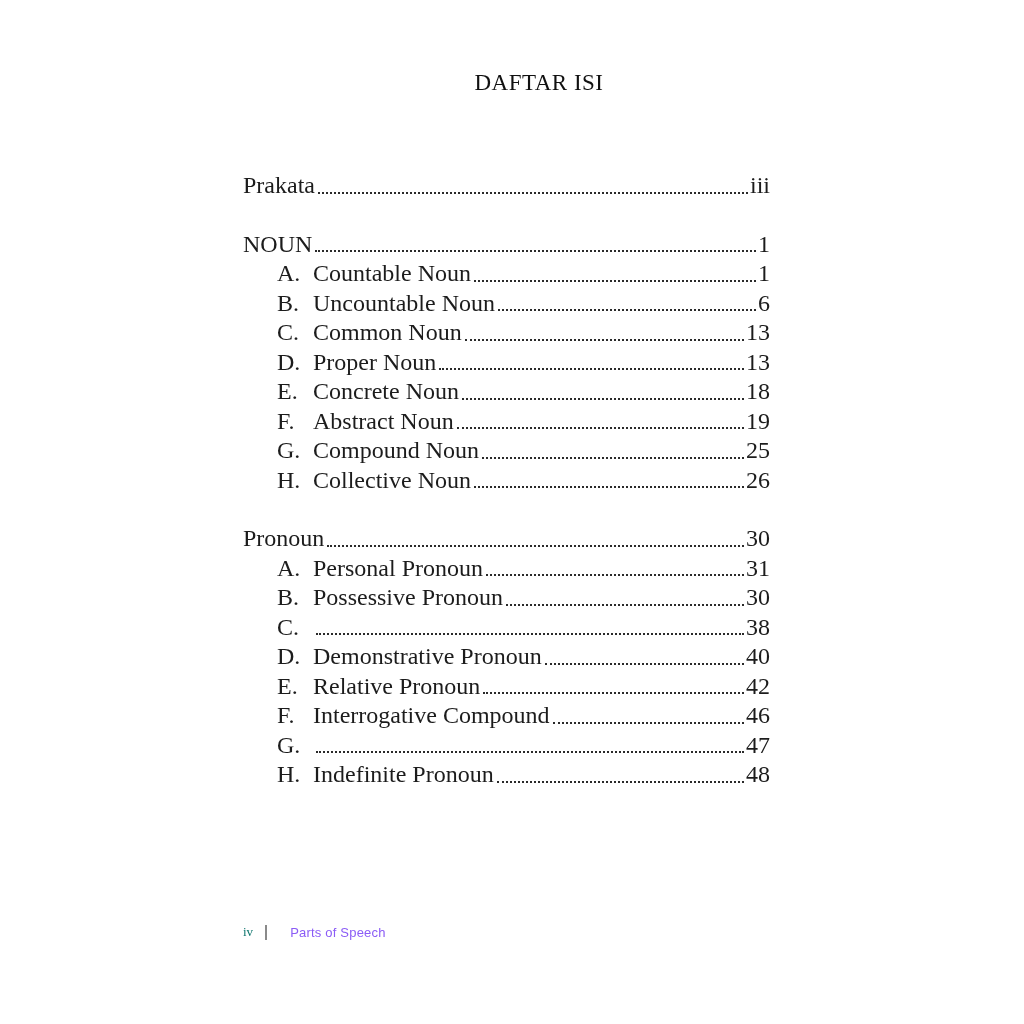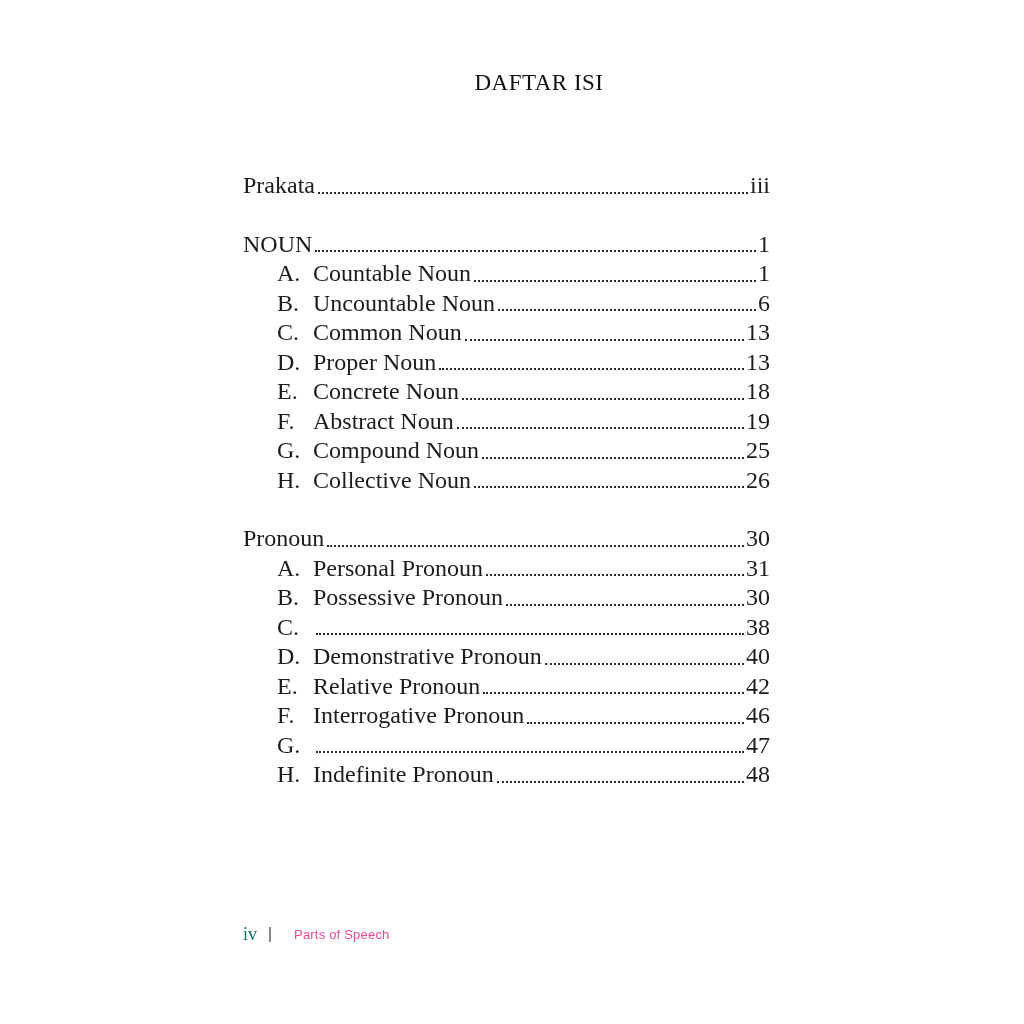--- a/index.html
+++ b/index.html
@@ -67,34 +67,34 @@
     text-align: right;
   }
   .page-footer {
     position: absolute;
     top: 924px;
     left: 243px;
     display: flex;
     align-items: center;
   }
   .page-footer .folio {
-    font-size: 18px;
+    font-size: 13px;
     color: #0f766e;
   }
   .page-footer .sep {
     display: inline-block;
     width: 2px;
     height: 15px;
     background: #8a8a8a;
     margin: 0 11px 0 12px;
   }
   .page-footer .book {
     font-family: "Liberation Sans", sans-serif;
     font-size: 13px;
-    color: #ec4899;
+    color: #8b5cf6;
     letter-spacing: 0.2px;
     padding-left: 12px;
   }
 </style>
 </head>
 <body>
 
 <h1 class="doc-title">DAFTAR ISI</h1>
 
 <div class="toc" id="toc">
@@ -208,21 +208,21 @@
 
   <div class="toc-row sub">
     <span class="letter">E.</span>
     <span class="label">Relative Pronoun</span>
     <span class="dots"></span>
     <span class="pagenum">42</span>
   </div>
 
   <div class="toc-row sub">
     <span class="letter">F.</span>
-    <span class="label">Interrogative Pronoun</span>
+    <span class="label">Interrogative Compound</span>
     <span class="dots"></span>
     <span class="pagenum">46</span>
   </div>
 
   <div class="toc-row sub">
     <span class="letter">G.</span>
     <span class="dots"></span>
     <span class="pagenum">47</span>
   </div>
 

